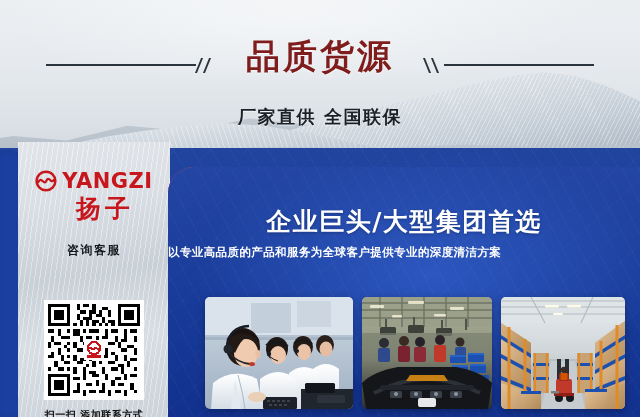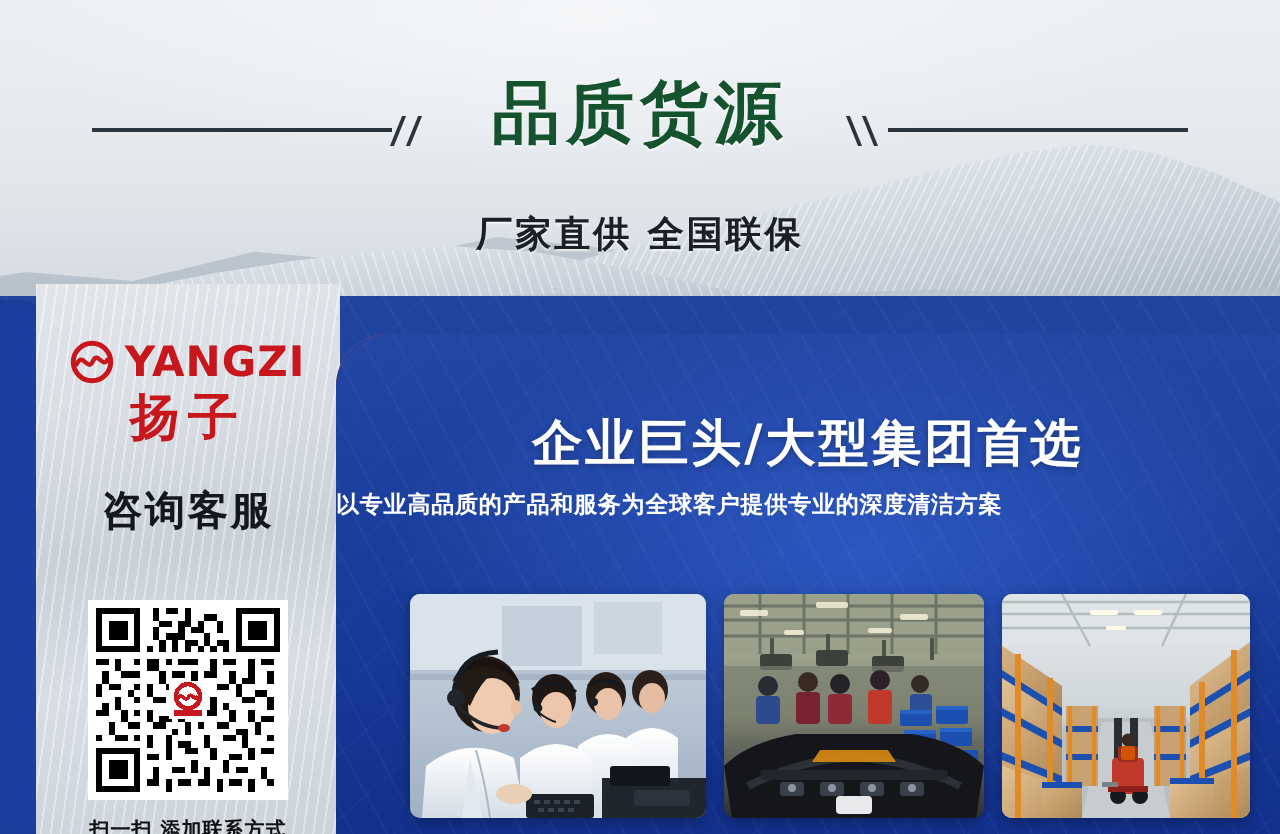--- a/index.html
+++ b/index.html
@@ -51,21 +51,21 @@
   }
   .valley{
     position:absolute;left:120px;bottom:0;width:520px;height:34px;
     background:linear-gradient(180deg,rgba(168,179,191,.55) 0%,rgba(196,205,214,.85) 60%,#c8d0d9 100%);
     clip-path:polygon(0% 100%,0% 56%,14% 40%,30% 32%,48% 36%,66% 26%,84% 34%,100% 22%,100% 100%);
   }
 
   
   .hero-title{
     position:absolute;left:0;top:34px;width:640px;text-align:center;
-    font-size:34px;font-weight:700;letter-spacing:3px;color:#14532d;
+    font-size:34px;font-weight:700;letter-spacing:3px;color:#7f1d1d;
     font-family:"DejaVu Sans","Liberation Sans",sans-serif;
     text-shadow:0 1px 1px rgba(255,255,255,.75);
   }
   .hero-sub{
     position:absolute;left:0;top:105px;width:640px;text-align:center;
     font-size:18px;font-weight:700;letter-spacing:1.5px;color:#1b2026;
     font-family:"DejaVu Sans","Liberation Sans",sans-serif;
     text-shadow:0 1px 1px rgba(255,255,255,.7);
   }
   .deco{position:absolute;top:58px;height:14px;}
@@ -122,24 +122,25 @@
   }
   .logo-mark{width:22px;height:22px;display:block;}
   .logo-word{
     font-size:21px;font-weight:800;color:#c8161d;letter-spacing:.5px;
     font-family:"DejaVu Sans","Liberation Sans",sans-serif;line-height:1;
   }
   .logo-cn{
     position:absolute;left:0;top:50px;width:152px;text-align:center;z-index:3;
     font-size:25px;font-weight:800;color:#c8161d;letter-spacing:4px;
     font-family:"DejaVu Sans","Liberation Sans",sans-serif;
+    padding-left:11px;
   }
   .cta-1,.cta-2{
     position:absolute;left:0;width:152px;text-align:center;z-index:3;
-    font-size:20px;font-weight:700;color:#14181d;letter-spacing:1.5px;
+    font-size:12px;font-weight:700;color:#14181d;letter-spacing:1.5px;
     font-family:"DejaVu Sans","Liberation Sans",sans-serif;
   }
   .cta-1{top:100px;}
   .cta-2{top:124px;}
 
   .qr-wrap{
     position:absolute;left:26px;top:158px;width:100px;height:100px;z-index:3;
     background:#fff;padding:4px;box-sizing:border-box;
   }
   .qr{width:92px;height:92px;display:block;}

